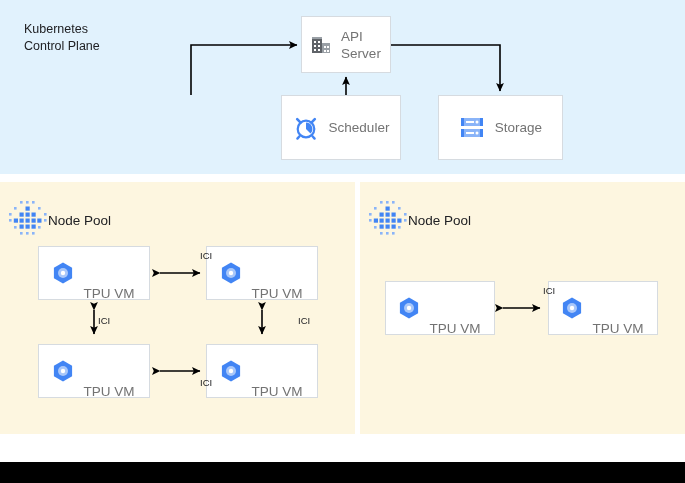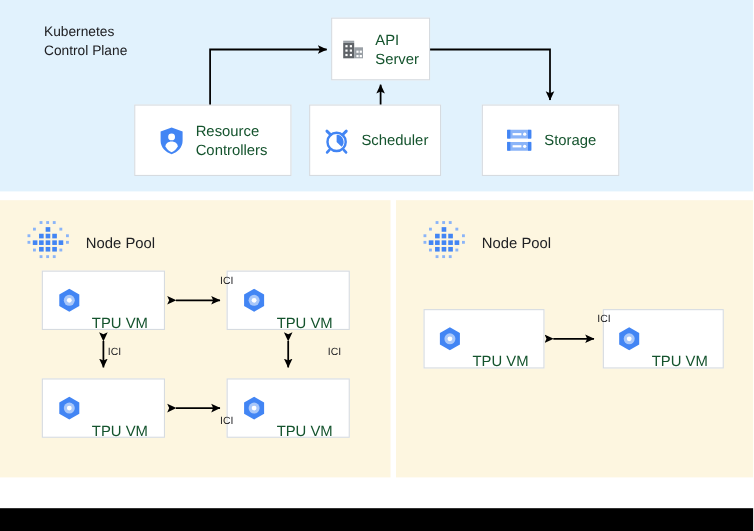--- a/index.html
+++ b/index.html
@@ -29,38 +29,37 @@
     background: #e1f2fd;
   }
   .cp-label {
     position: absolute;
     left: 24px;
     top: 21px;
     font-size: 12.5px;
     line-height: 17px;
     color: #202124;
     white-space: pre-line;
-    margin-left: 16px;
   }
 
   
   .nodebox {
     position: absolute;
     background: #ffffff;
     border: 1px solid #d6dbe0;
     box-sizing: border-box;
     display: flex;
     align-items: center;
     justify-content: center;
     gap: 10px;
   }
   .nodebox .lbl {
     font-size: 13.5px;
     line-height: 17px;
-    color: #14532d;
+    color: #737373;
     white-space: pre-line;
   }
   .nodebox .ico {
     flex: 0 0 auto;
     display: block;
     line-height: 0;
   }
 
   
   #box-api      { left: 301px; top: 16px;  width: 90px;  height: 57px; }
@@ -74,25 +73,24 @@
     position: absolute;
     top: 182px;
     height: 252px;
     background: #fdf6e0;
   }
   #pool-left  { left: 0px;   width: 355px; }
   #pool-right { left: 360px; width: 325px; }
 
   .pool-head {
     position: absolute;
-    left: 24px;
+    left: 8px;
     top: 16px;
     display: flex;
     align-items: center;
-    gap: 14px;
   }
   .pool-head .lbl {
     font-size: 13.5px;
     color: #202124;
   }
 
   
   #tpu-l1 { left: 38px;  top: 246px; width: 112px; height: 54px; }
   #tpu-l2 { left: 206px; top: 246px; width: 112px; height: 54px; }
   #tpu-l3 { left: 38px;  top: 344px; width: 112px; height: 54px; }
@@ -162,32 +160,20 @@
         <rect x="13" y="11" width="2" height="2" fill="#ffffff"></rect>
         <rect x="16" y="11" width="2" height="2" fill="#ffffff"></rect>
         <rect x="13" y="15" width="2" height="2" fill="#ffffff"></rect>
         <rect x="16" y="15" width="2" height="2" fill="#ffffff"></rect>
       </svg>
     </span>
     <span class="lbl">API
 Server</span>
   </div>
 
-  <div class="nodebox" id="box-rc">
-    <span class="ico">
-      <svg width="24" height="26" viewBox="0 0 24 26">
-        <path d="M12 1 L22 4.5 V13 C22 19 17.5 23.5 12 25.2 C6.5 23.5 2 19 2 13 V4.5 Z" fill="#4285f4"></path>
-        <circle cx="12" cy="9.5" r="3.1" fill="#ffffff"></circle>
-        <path d="M12 13.6 C8.7 13.6 6.4 15.6 6.4 18.2 C7.6 20.6 9.6 22.3 12 23.3
-                 C14.4 22.3 16.4 20.6 17.6 18.2 C17.6 15.6 15.3 13.6 12 13.6 Z" fill="#ffffff"></path>
-      </svg>
-    </span>
-    <span class="lbl">Resource
-Controllers</span>
-  </div>
 
   <div class="nodebox" id="box-sched">
     <span class="ico">
       <svg width="26" height="26" viewBox="0 0 26 26">
         <line x1="4.2" y1="4.2" x2="7.6" y2="7.6" stroke="#4285f4" stroke-width="2.6" stroke-linecap="round"></line>
         <line x1="21.8" y1="4.2" x2="18.4" y2="7.6" stroke="#4285f4" stroke-width="2.6" stroke-linecap="round"></line>
         <line x1="6.5" y1="21.2" x2="4.4" y2="23.6" stroke="#4285f4" stroke-width="2.4" stroke-linecap="round"></line>
         <line x1="19.5" y1="21.2" x2="21.6" y2="23.6" stroke="#4285f4" stroke-width="2.4" stroke-linecap="round"></line>
         <circle cx="13" cy="14" r="8.3" fill="none" stroke="#4285f4" stroke-width="2.2"></circle>
         <path d="M13 14 L13 7.6 A6.4 6.4 0 0 1 17.5 18.5 Z" fill="#4285f4"></path>

